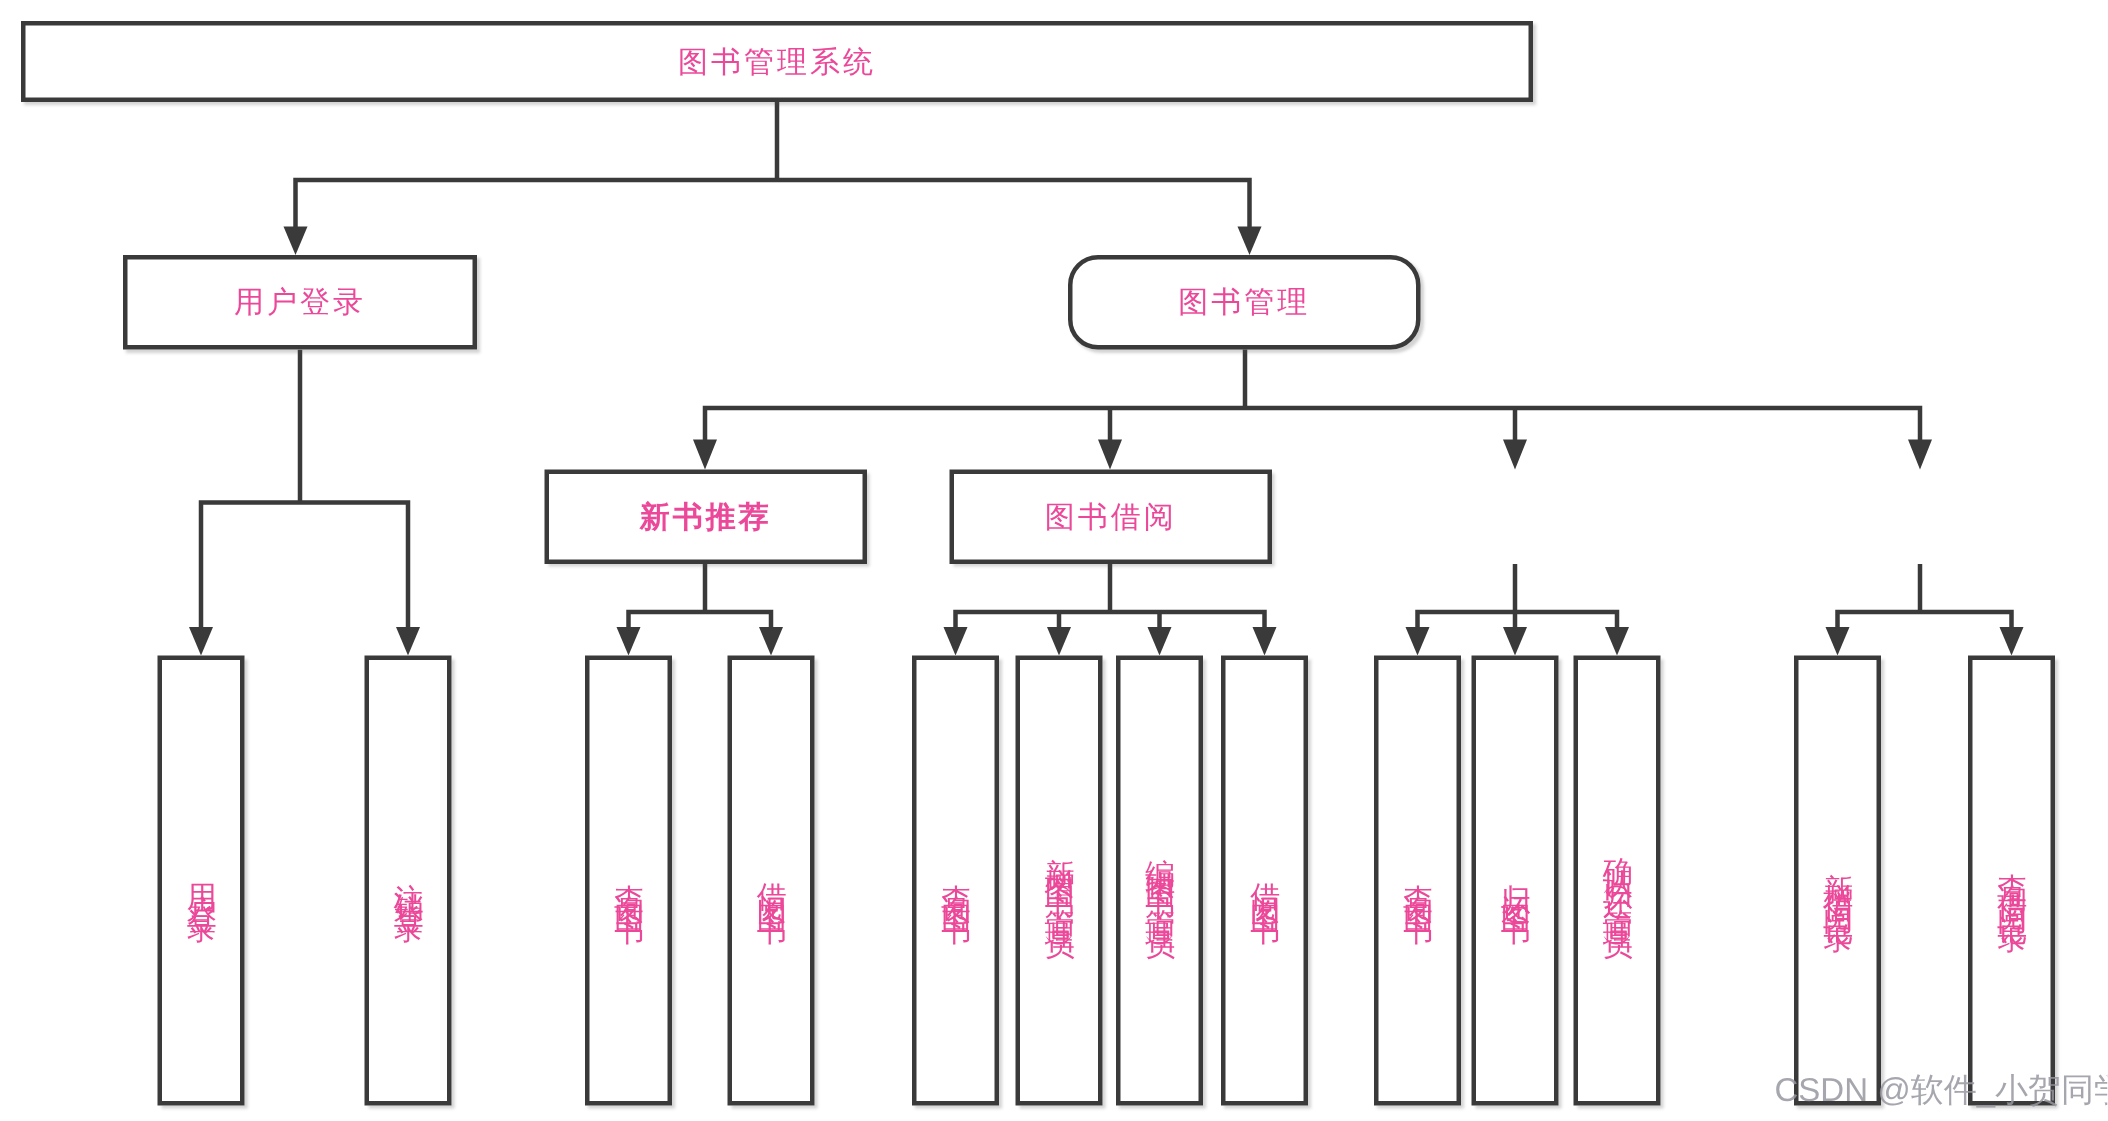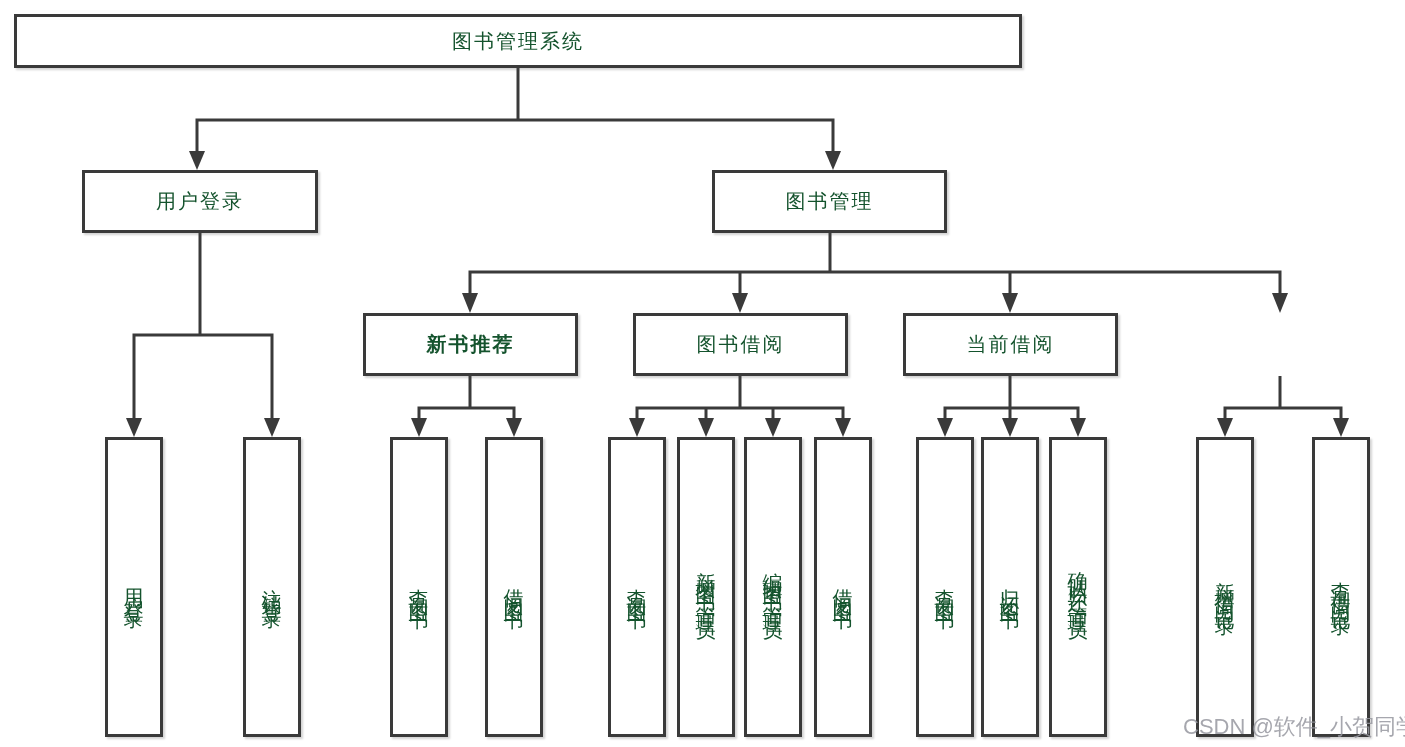--- a/index.html
+++ b/index.html
@@ -19,21 +19,21 @@
     z-index: 1;
   }
   .box {
     position: absolute;
     background: #ffffff;
     border: 3px solid #3a3a3a;
     box-shadow: 2px 2px 2px rgba(80,80,80,0.25);
     display: flex;
     align-items: center;
     justify-content: center;
-    color: #14532d;
+    color: #ec4899;
     z-index: 2;
   }
   .hbox {
     font-size: 20px;
     letter-spacing: 2px;
     white-space: nowrap;
   }
   .leaf {
     writing-mode: vertical-rl;
     text-orientation: mixed;
@@ -108,25 +108,24 @@
       <polygon points="1002,418 1018,418 1010,437"></polygon>
       <polygon points="1070,418 1086,418 1078,437"></polygon>
       <polygon points="1217,418 1233,418 1225,437"></polygon>
       <polygon points="1333,418 1349,418 1341,437"></polygon>
     </g>
   </svg>
 
   <div class="box hbox" style="left:14px; top:14px; width:1008px; height:54px;">图书管理系统</div>
 
   <div class="box hbox" style="left:82px; top:170px; width:236px; height:63px;">用户登录</div>
-  <div class="box hbox" style="left:712px; top:170px; width:235px; height:63px;">图书管理</div>
+  <div class="box hbox" style="left:712px; top:170px; width:235px; height:63px;border-radius:20px;">图书管理</div>
 
   <div class="box hbox" style="left:363px; top:313px; width:215px; height:63px;font-weight:bold;">新书推荐</div>
   <div class="box hbox" style="left:633px; top:313px; width:215px; height:63px;">图书借阅</div>
-  <div class="box hbox" style="left:903px; top:313px; width:215px; height:63px;">当前借阅</div>
 
   <div class="box leaf" style="left:105px; top:437px; width:58px; height:300px;">用户登录</div>
   <div class="box leaf" style="left:243px; top:437px; width:58px; height:300px;">注销登录</div>
 
   <div class="box leaf" style="left:390px; top:437px; width:58px; height:300px;">查询图书</div>
   <div class="box leaf" style="left:485px; top:437px; width:58px; height:300px;">借阅图书</div>
 
   <div class="box leaf" style="left:608px; top:437px; width:58px; height:300px;">查询图书</div>
   <div class="box leaf" style="left:677px; top:437px; width:58px; height:300px;">新增图书（管理员）</div>
   <div class="box leaf" style="left:744px; top:437px; width:58px; height:300px;">编辑图书（管理员）</div>

